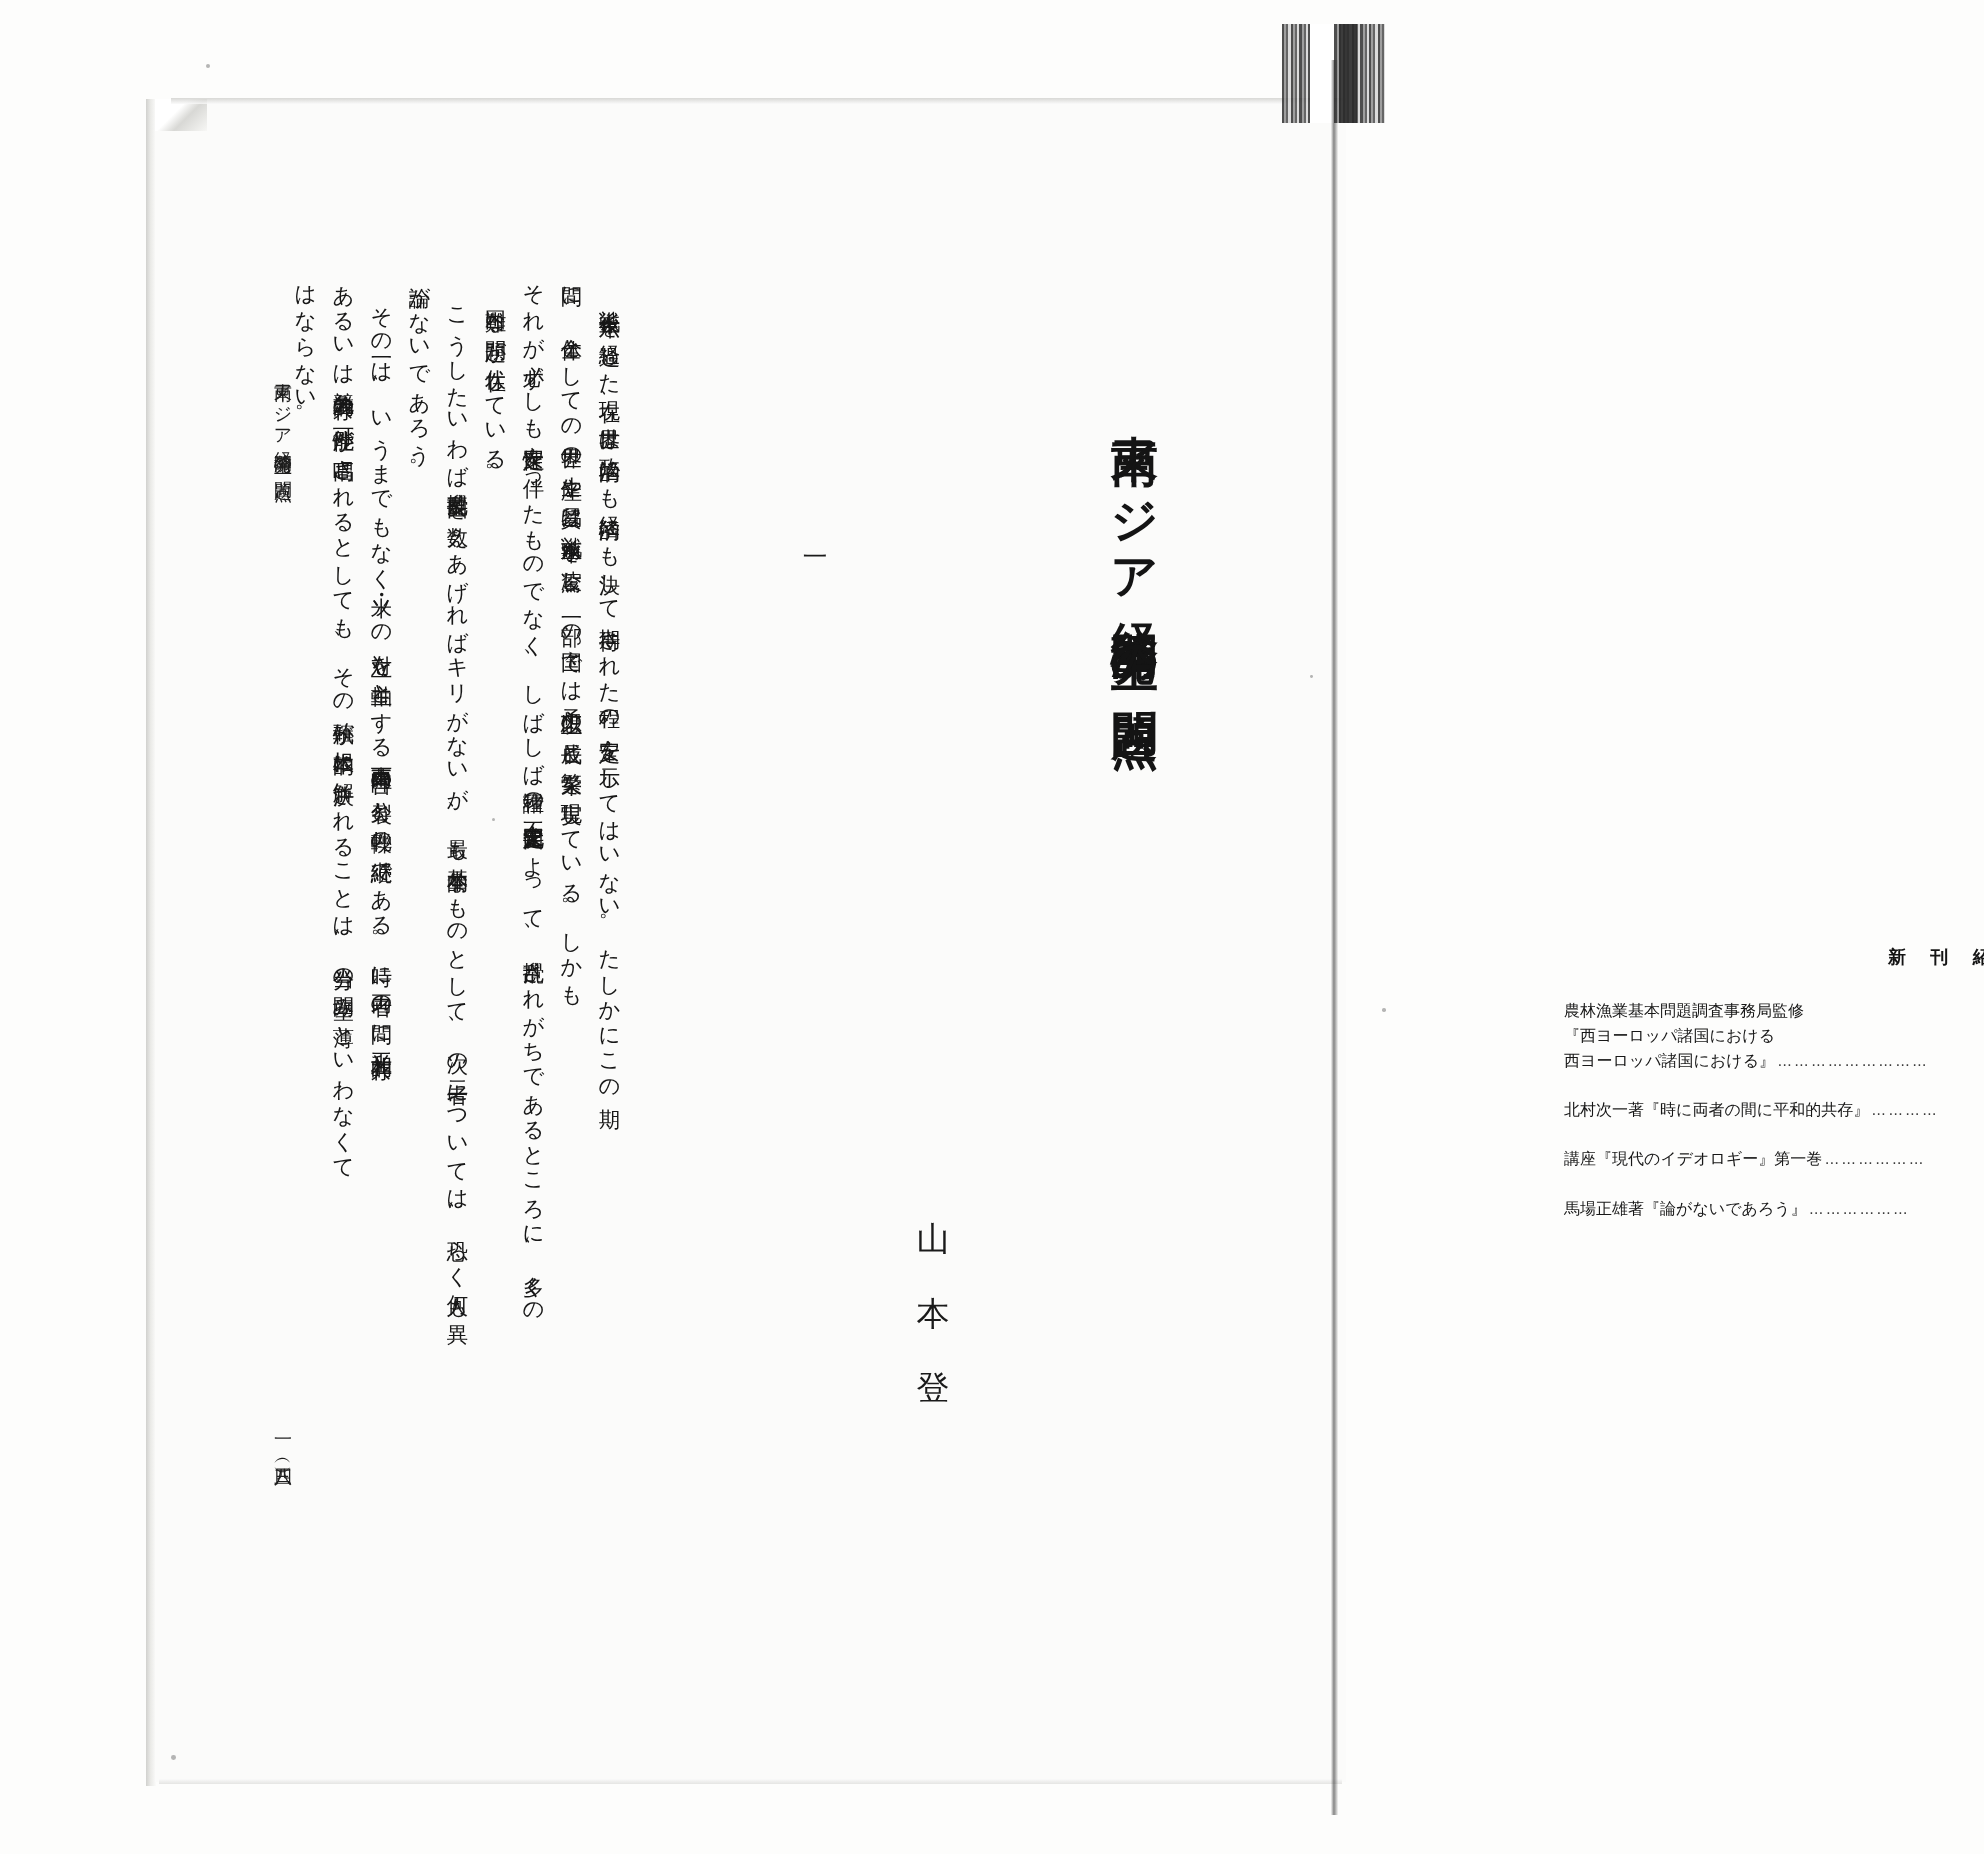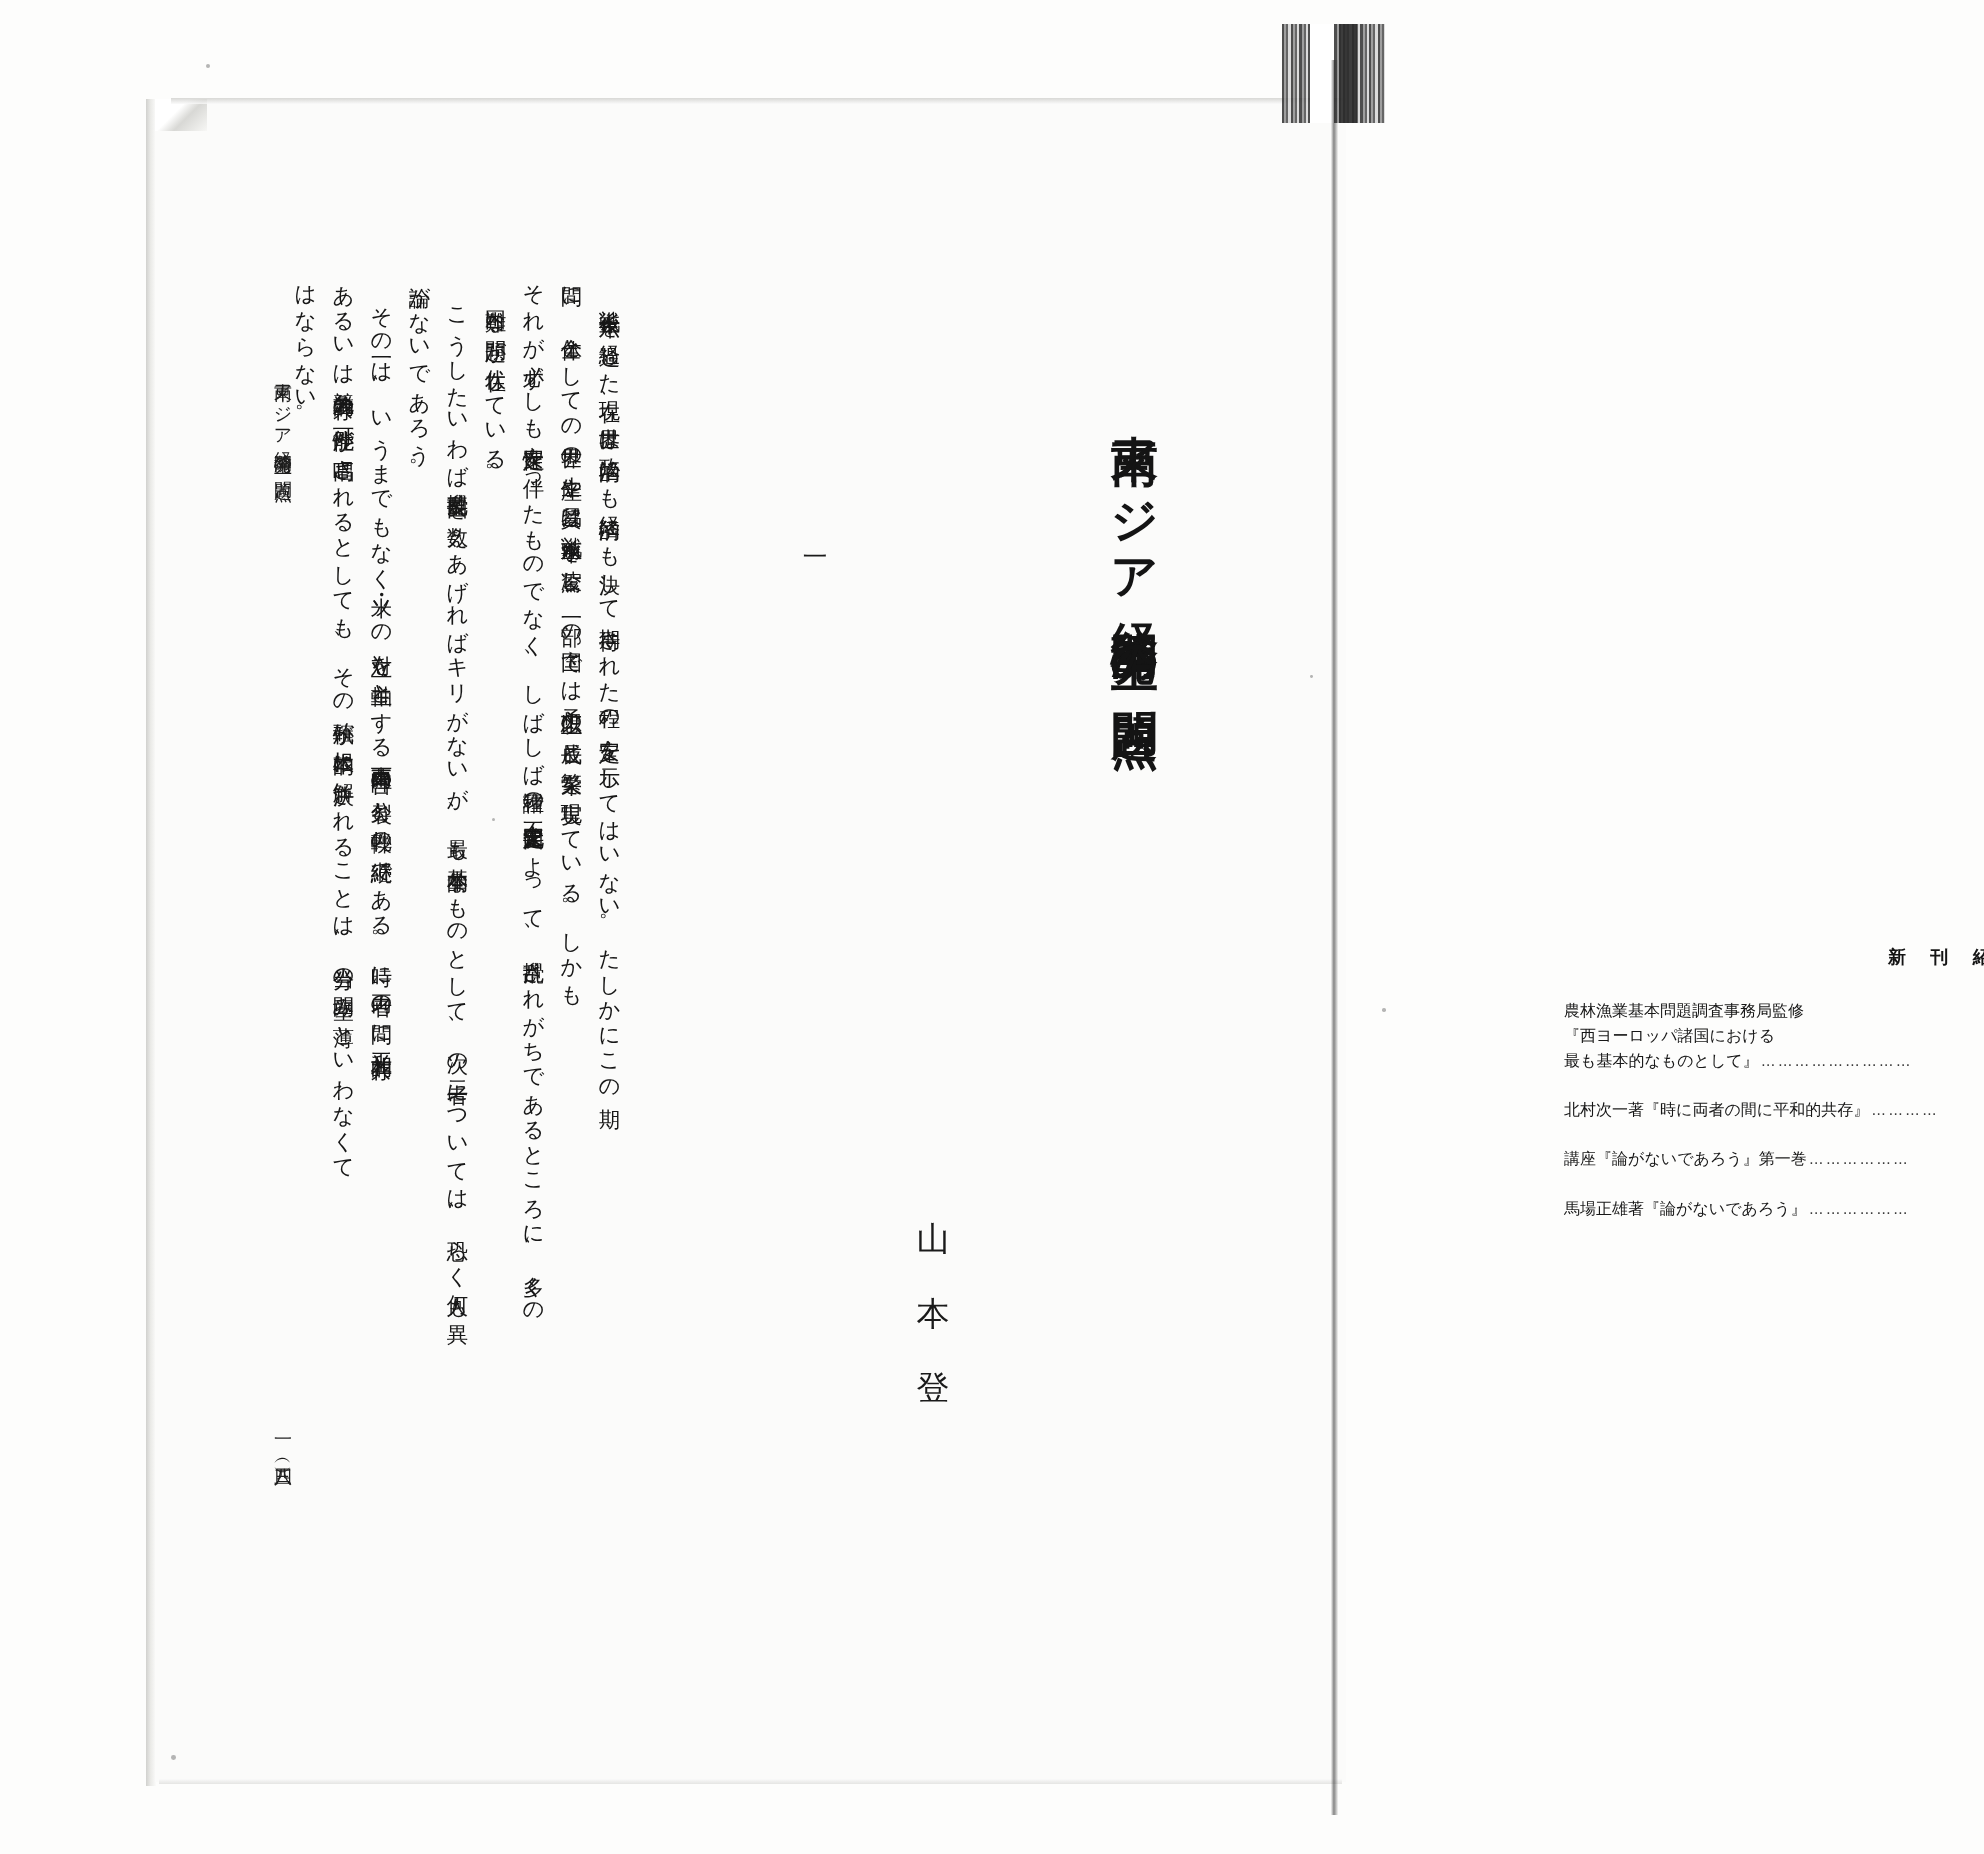--- a/index.html
+++ b/index.html
@@ -298,33 +298,33 @@
 
   <div class="vtext" id="folio">一 （八四三）</div>
 
   <div id="new-books">
     <div id="new-books-heading">新 刊 紹 介</div>
     <div id="new-books-list">
         <div class="book-entry">
           <span class="book-line">農林漁業基本問題調査事務局監修</span>
           <span class="book-line">『西ヨーロッパ諸国における</span>
           <div class="leader-row second">
-            <span class="leader-title">最も基本的なものとして』</span>
+            <span class="leader-title">西ヨーロッパ諸国における』</span>
             <span class="leader-dots">………………………</span>
           </div>
         </div>
         <div class="book-entry">
           <div class="leader-row">
             <span class="leader-title">北村次一著『時に両者の間に平和的共存』</span>
             <span class="leader-dots">…………</span>
           </div>
         </div>
         <div class="book-entry">
           <div class="leader-row">
-            <span class="leader-title">講座『論がないであろう』第一巻</span>
+            <span class="leader-title">講座『現代のイデオロギー』第一巻</span>
             <span class="leader-dots">………………</span>
           </div>
         </div>
         <div class="book-entry">
           <div class="leader-row">
             <span class="leader-title">馬場正雄著『論がないであろう』</span>
             <span class="leader-dots">………………</span>
           </div>
         </div>
       </div>

